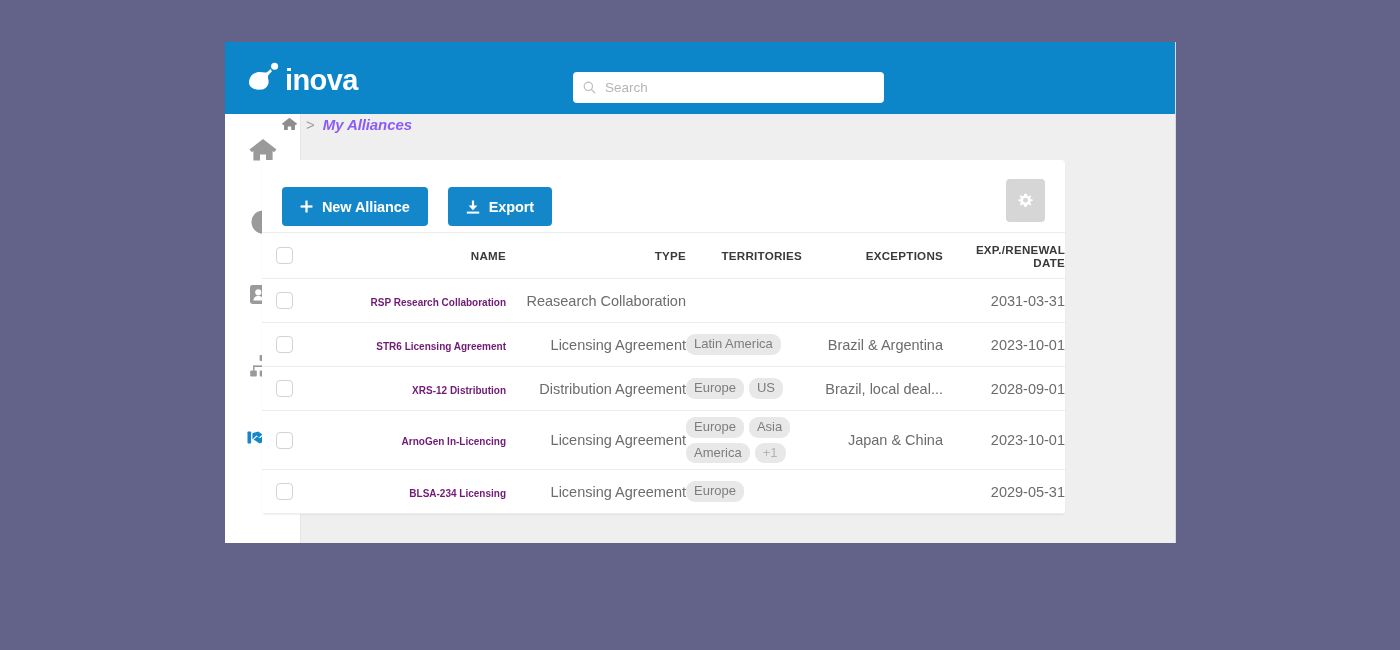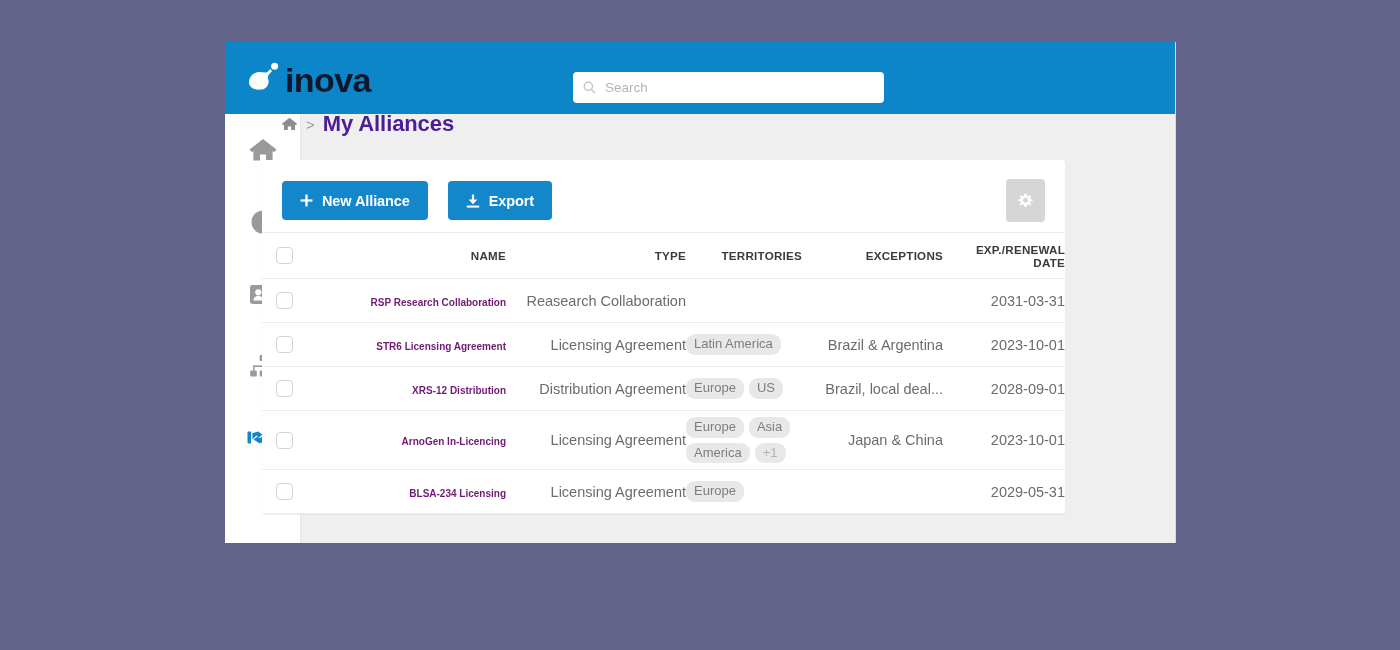--- a/index.html
+++ b/index.html
@@ -41,22 +41,22 @@
     position: absolute;
     left: 22px;
     top: 19px;
     height: 36px;
     display: flex;
     align-items: center;
     gap: 2px;
   }
   .logo-mark { width: 36px; height: 34px; display: block; }
   .logo-text {
-    color: #0f172a;
-    font-size: 34px;
+    color: #ffffff;
+    font-size: 29px;
     font-weight: 700;
     letter-spacing: -0.6px;
     line-height: 1;
     position: relative;
     top: 1px;
   }
 
   .search-wrap {
     position: absolute;
     left: 348px;
@@ -118,40 +118,40 @@
     position: absolute;
     left: 56px;
     top: 72px;
     display: flex;
     align-items: center;
     gap: 8px;
     height: 20px;
   }
   .bc-home { width: 17px; height: 16px; fill: #8d8d8d; display: block; }
   .bc-sep { color: #9b9b9b; font-size: 15px; font-weight: 400; }
-  .bc-current { color: #4c1d95; font-size: 22px; font-weight: 700; letter-spacing: -0.1px; }
+  .bc-current { color: #8b5cf6; font-size: 15px; font-weight: 700; letter-spacing: -0.1px; font-style: italic; }
 
   .card {
     position: absolute;
     left: 37px;
     top: 118px;
     width: 803px;
     min-height: 340px;
     background: #ffffff;
     border-radius: 4px;
     box-shadow: 0 1px 2px rgba(0,0,0,.06);
     overflow: hidden;
   }
 
   .toolbar {
     position: relative;
     height: 72px;
     padding: 21px 20px 0 20px;
     display: flex;
-    align-items: flex-start;
+    align-items: center;
   }
 
   .btn {
     height: 39px;
     border: none;
     border-radius: 4px;
     background: #1387c9;
     color: #ffffff;
     font-family: "Liberation Sans", sans-serif;
     font-size: 14.5px;

